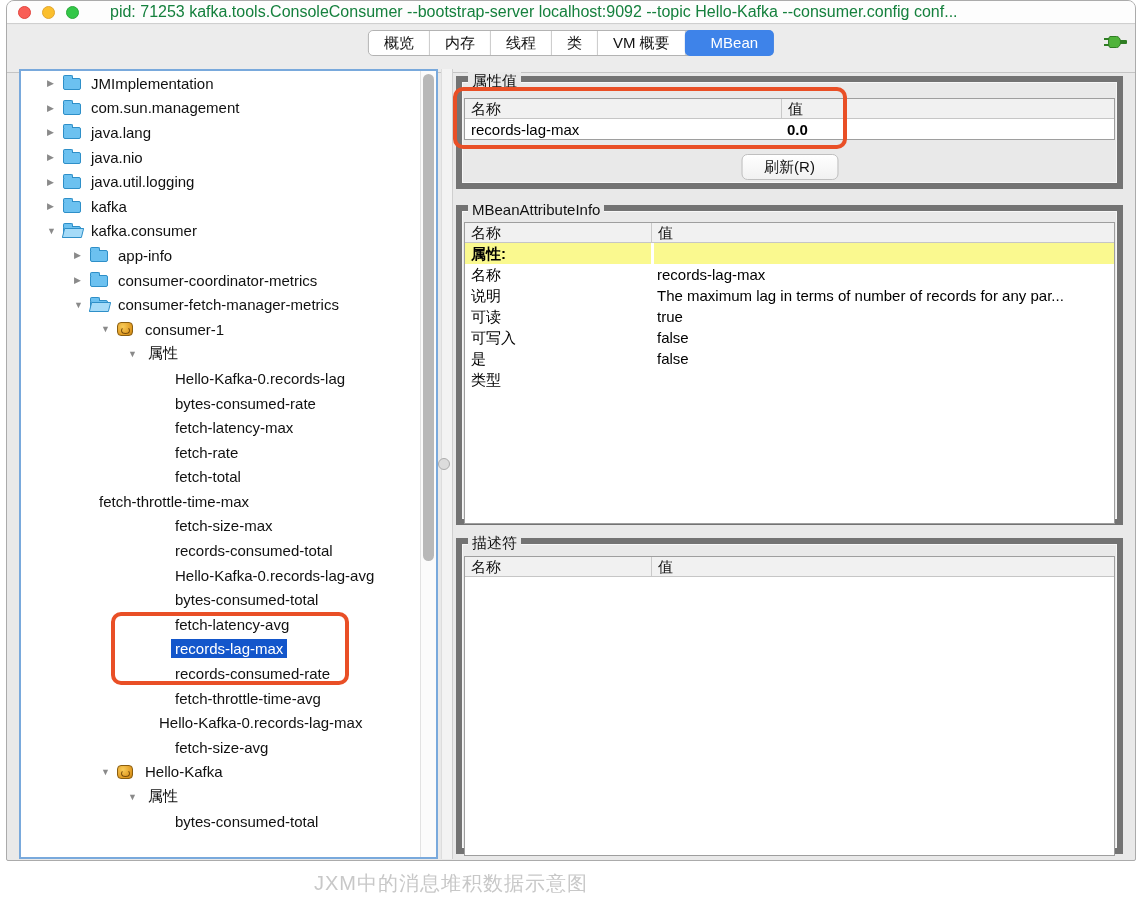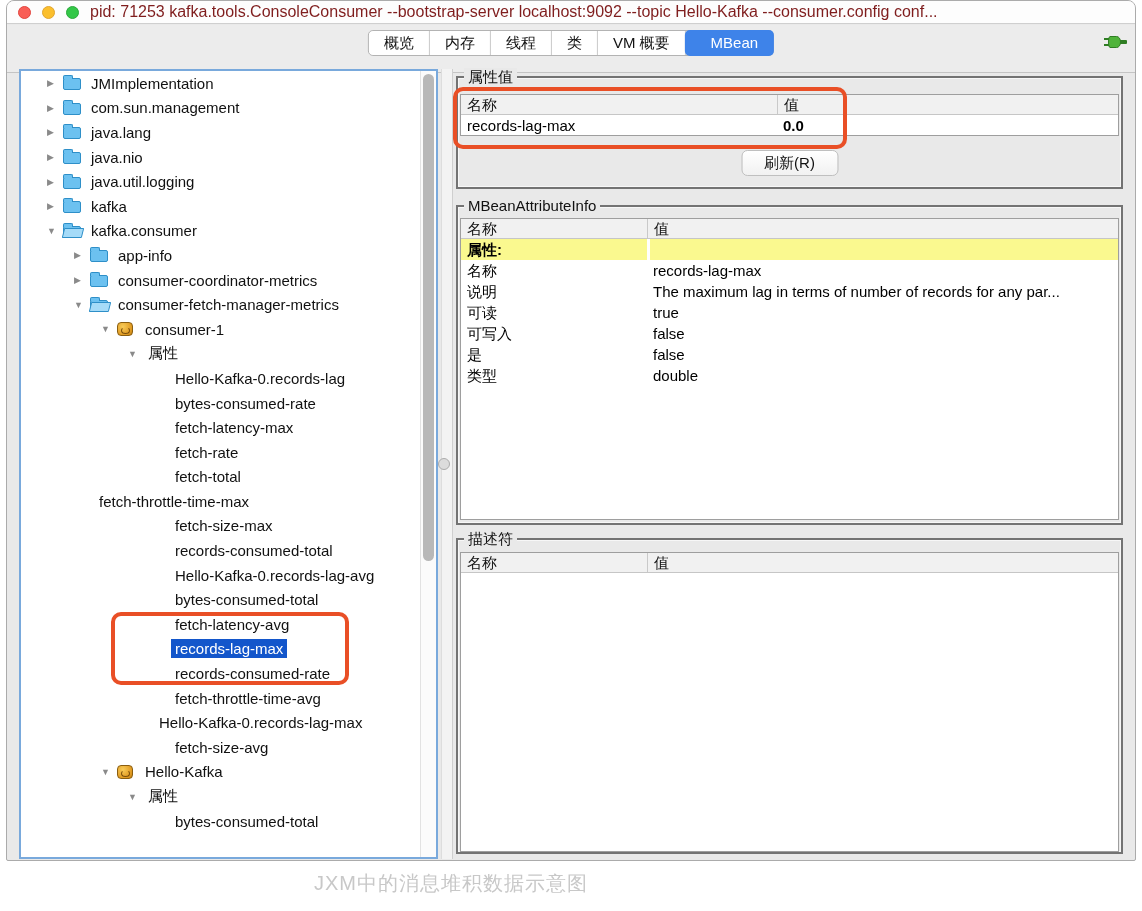--- a/index.html
+++ b/index.html
@@ -9,21 +9,21 @@
     background:#E9E9E9; border:1px solid #ABABAB; border-radius:8px 8px 2px 2px; overflow:hidden; }
 
   
   .titlebar { position:absolute; left:0; top:0; right:0; height:23px; background:#FDFDFD;
     border-bottom:1px solid #CFCFCF; display:flex; align-items:center; }
   .lights { display:flex; gap:11px; padding-left:11px; }
   .light { width:13px; height:13px; border-radius:50%; }
   .light.red { background:#F95E56; border:1px solid #E1453E; }
   .light.yellow { background:#FBBF2D; border:1px solid #E0A52F; }
   .light.green { background:#33C748; border:1px solid #2CA83C; }
-  .win-title { margin-left:11px; font-size:16px; font-weight:500; color:#7f1d1d;
+  .win-title { margin-left:31px; font-size:16px; font-weight:500; color:#15803d;
     white-space:nowrap; overflow:hidden; }
 
   
   .tabbar { position:absolute; left:0; top:24px; right:0; height:48px; background:#ECECEC;
     border-bottom:1px solid #C4C4C4; }
   .tabs { position:absolute; left:50%; transform:translateX(-50%); top:5px; height:26px;
     display:flex; background:#fff; border:1px solid #B3B3B3; border-radius:5px; }
   .tab { padding:0 15px; line-height:24px; font-size:15px; color:#111;
     border-right:1px solid #C9C9C9; cursor:default; white-space:nowrap; }
   .tab:last-child { border-right:none;padding-left:25px; }
@@ -60,21 +60,21 @@
   .tree-thumb { position:absolute; left:2px; right:2px; top:3px; height:487px;
     background:#B8B8B8; border-radius:7px; }
 
   
   .splitter { position:absolute; left:434px; top:68px; width:12px; height:790px;
     background:#F3F3F3; border-left:1px solid #DDD; border-right:1px solid #CFCFCF; }
   .splitter-dot { position:absolute; left:431px; top:457px; width:12px; height:12px;
     border-radius:50%; background:#DCDCDC; border:1px solid #ACACAC; }
 
   
-  .group { position:absolute; left:449px; width:667px; border:2px solid #737373;
+  .group { position:absolute; left:449px; width:667px; border:6px solid #737373;
     box-shadow:inset 0 0 0 1px #F7F7F7; }
   .group-title { position:absolute; top:-10px; left:6px; background:#E9E9E9;
     padding:0 4px; font-size:15px; color:#111; }
   .g1 { top:75px; height:113px; }
   .g2 { top:204px; height:320px; }
   .g3 { top:537px; height:316px; }
 
   .tbl { position:absolute; left:2px; right:2px; background:#fff; border:1px solid #9E9E9E;
     font-size:15px; overflow:hidden; }
   .g1 .tbl { top:16px; height:42px; }
@@ -383,21 +383,20 @@
           <div class="tr">
     <span class="td name">可写入</span>
     <span class="td val">false</span>
   </div>
           <div class="tr">
     <span class="td name">是</span>
     <span class="td val">false</span>
   </div>
           <div class="tr">
     <span class="td name">类型</span>
-    <span class="td val">double</span>
   </div>
         </div>
     </div>
   </div>
 
   <div class="group g3">
     <span class="group-title">描述符</span>
     <div class="tbl">
       <div class="tbl-head">
         <span class="th name">名称</span>

